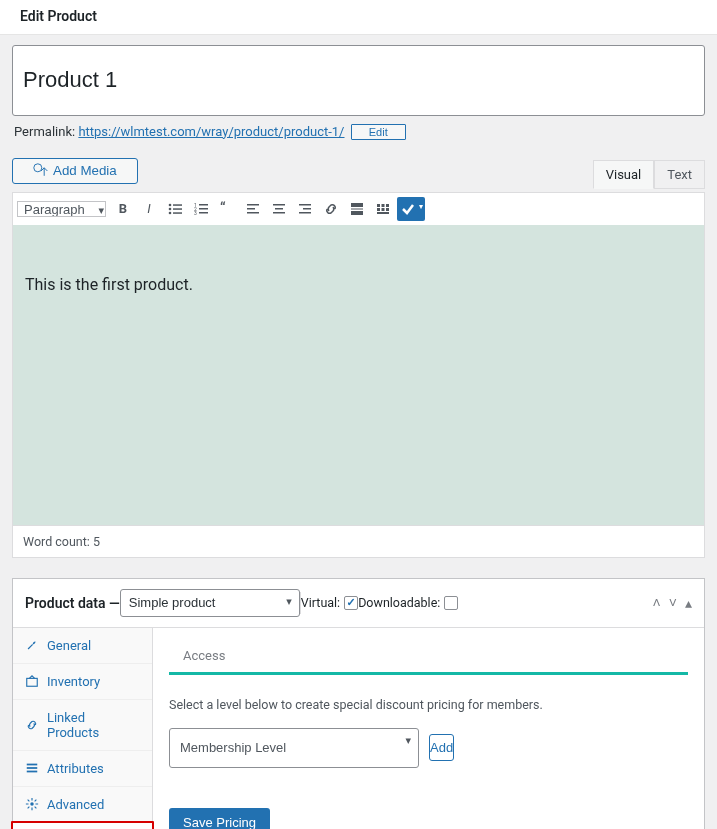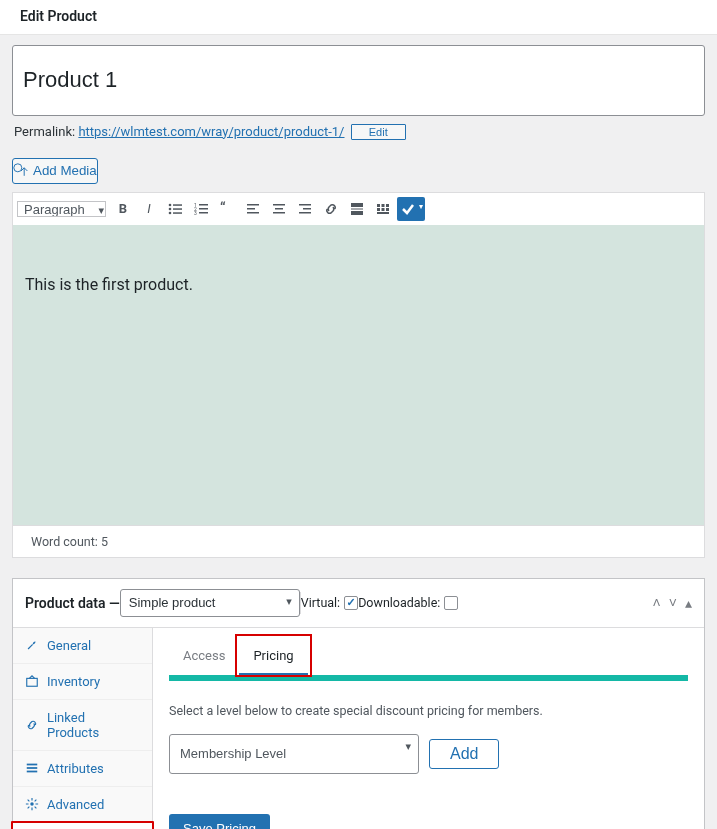--- a/index.html
+++ b/index.html
@@ -46,21 +46,21 @@
     border-radius: 1px;
     background: #f6f7f7;
     color: #2271b1;
     margin-left: 3px;
     cursor: pointer;
   }
   .add-media-btn {
     display: inline-flex;
     align-items: center;
     gap: 4px;
-    padding: 4px 0;
+    padding: 4px 20px;
     border: 1px solid #2271b1;
     border-radius: 3px;
     background: #f6f7f7;
     color: #2271b1;
     cursor: pointer;
     margin: 0 4px 8px 0;
   }
   .add-media-btn svg { width: 16px; height: 16px; }
   .editor-box {
     background: #fff;
@@ -138,21 +138,21 @@
     min-height: 300px;
     padding: 50px 12px 12px 12px;
     font-size: 16px;
     color: #1d2327;
   }
   .editor-footer {
     display: flex;
     justify-content: space-between;
     background: #fff;
     border-top: 1px solid #dcdcde;
-    padding: 8px 18px;
+    padding: 8px 10px;
     font-size: 12.5px;
     color: #50575e;
     text-align: center;
   }
   .postbox {
     margin-top: 20px;
     background: #fff;
     border: 1px solid #c3c4c7;
   }
   .postbox-header {
@@ -204,21 +204,21 @@
     font-size: 13px;
     color: #2271b1;
     border-bottom: 1px solid #eee;
     cursor: pointer;
   }
   .side-tab.active { background:#fff; }
   .side-tab svg { width:14px; height:14px; }
   .red-frame { border:2px solid #d60000; border-radius:1px; }
   .side-tab.red-frame { margin:-2px; padding:12px 14px; }
   .panel { flex:1; padding: 10px 16px 16px 16px; }
-  .inner-tabs { display:flex; border-bottom:6px solid #14b8a6; }
+  .inner-tabs { display:flex; border-bottom:3px solid #14b8a6; }
   .inner-tab {
     padding: 10px 14px;
     font-size: 13px;
     color: #787c82;
     cursor: pointer;
     margin-bottom:-1px;
   }
   .inner-tab.active {
     color: #1d2327;
     border-bottom: 3px solid #2271b1;
@@ -229,21 +229,21 @@
     border:2px solid #d60000; pointer-events:none;
   }
   .panel-desc { margin:22px 0 16px 0; font-size:12.5px; color:#50575e; }
   .level-row { display:flex; gap:10px; align-items:center; }
   .level-select {
     width: 250px; height:40px; border:1px solid #8c8f94; border-radius:3px;
     padding: 0 24px 0 10px; appearance:none; background:#fff; font-size:13px; color:#50575e;
   }
   .add-btn {
     border:1px solid #2271b1; color:#2271b1; background:#fff;
-    padding:5px 20px; border-radius:3px; cursor:pointer; font-size:16px;
+    padding:5px 0; border-radius:3px; cursor:pointer; font-size:13px;
   }
   .save-btn {
     margin-top: 40px;
     background:#2271b1; color:#fff; border:none;
     padding:7px 14px; border-radius:3px; cursor:pointer; font-size:13px;
   }
 </style>
 </head>
 <body>
 
@@ -261,20 +261,24 @@
   <button class="add-media-btn">
     <svg viewBox="0 0 20 20">
         <circle cx="6" cy="6" r="5" fill="none" stroke="#2271b1" stroke-width="1.2"></circle>
         <path d="M10 10 L14 6 M14 6 L18 10 M14 6 V16" stroke="#2271b1" stroke-width="1.2" fill="none"></path>
       </svg>
     <span>Add Media</span>
   </button>
 
   <div class="editor-box">
     <div class="editor-bar">
+      <div class="editor-tabs">
+        <div class="editor-tab active">Visual</div>
+        <div class="editor-tab">Text</div>
+      </div>
       <span class="para-wrap">
         <select class="para-select">
           <option>Paragraph</option>
         </select>
       </span>
       <span class="toolbar-btn">
           <b>B</b>
         </span>
       <span class="toolbar-btn">
           <i>I</i>
@@ -423,21 +427,20 @@
           <svg viewBox="0 0 16 16">
               <rect x="1" y="1" width="14" height="14" fill="#2271b1"></rect>
               <path d="M4 8l3 3 5-6" stroke="#fff" stroke-width="2" fill="none"></path>
             </svg>
           <span>WishList Member</span>
         </div>
       </div>
       <div class="panel">
         <div class="inner-tabs">
           <div class="inner-tab">Access</div>
-          <div class="inner-tab active red">Pricing</div>
         </div>
         <div class="panel-desc">Select a level below to create special discount pricing for members.</div>
         <div class="level-row">
           <span class="sel-wrap">
             <select class="level-select">
               <option>Membership Level</option>
             </select>
           </span>
           <button class="add-btn">Add</button>
         </div>

